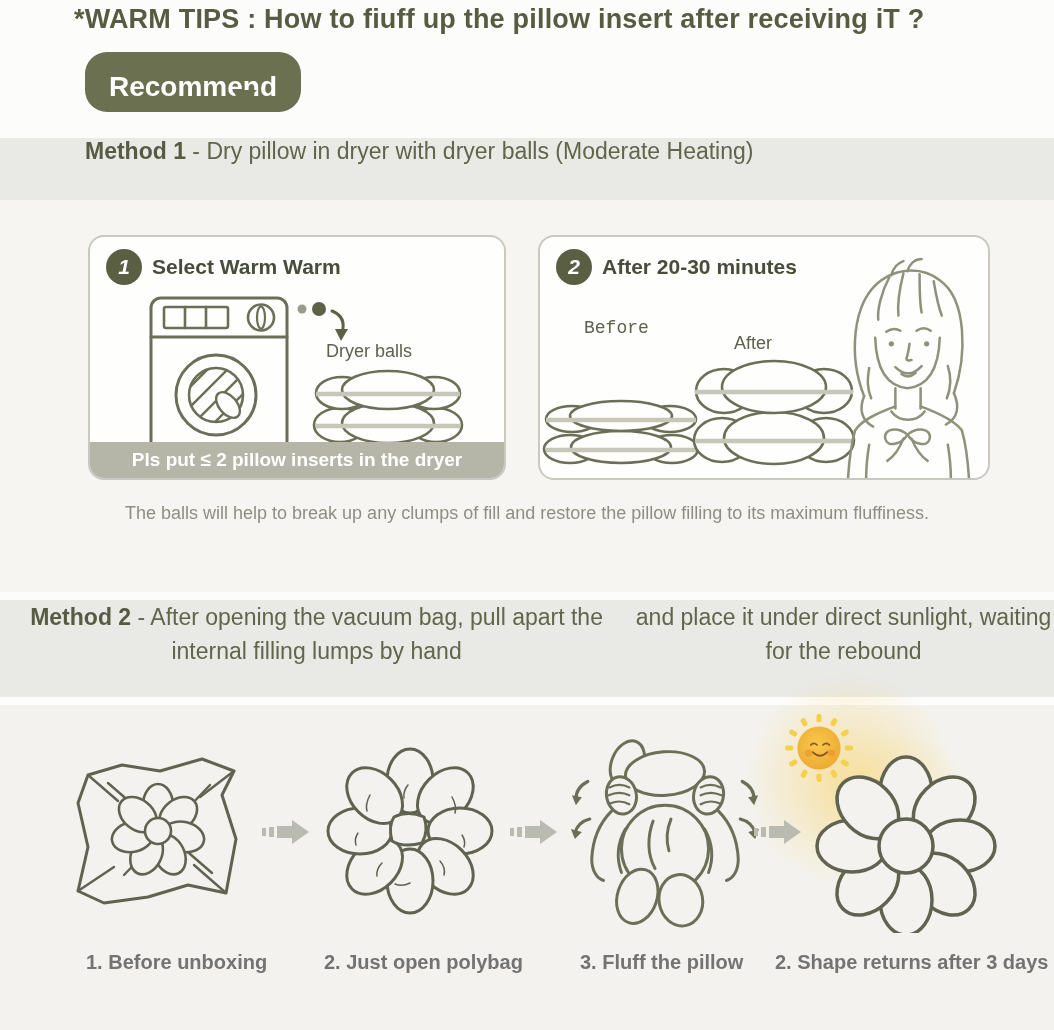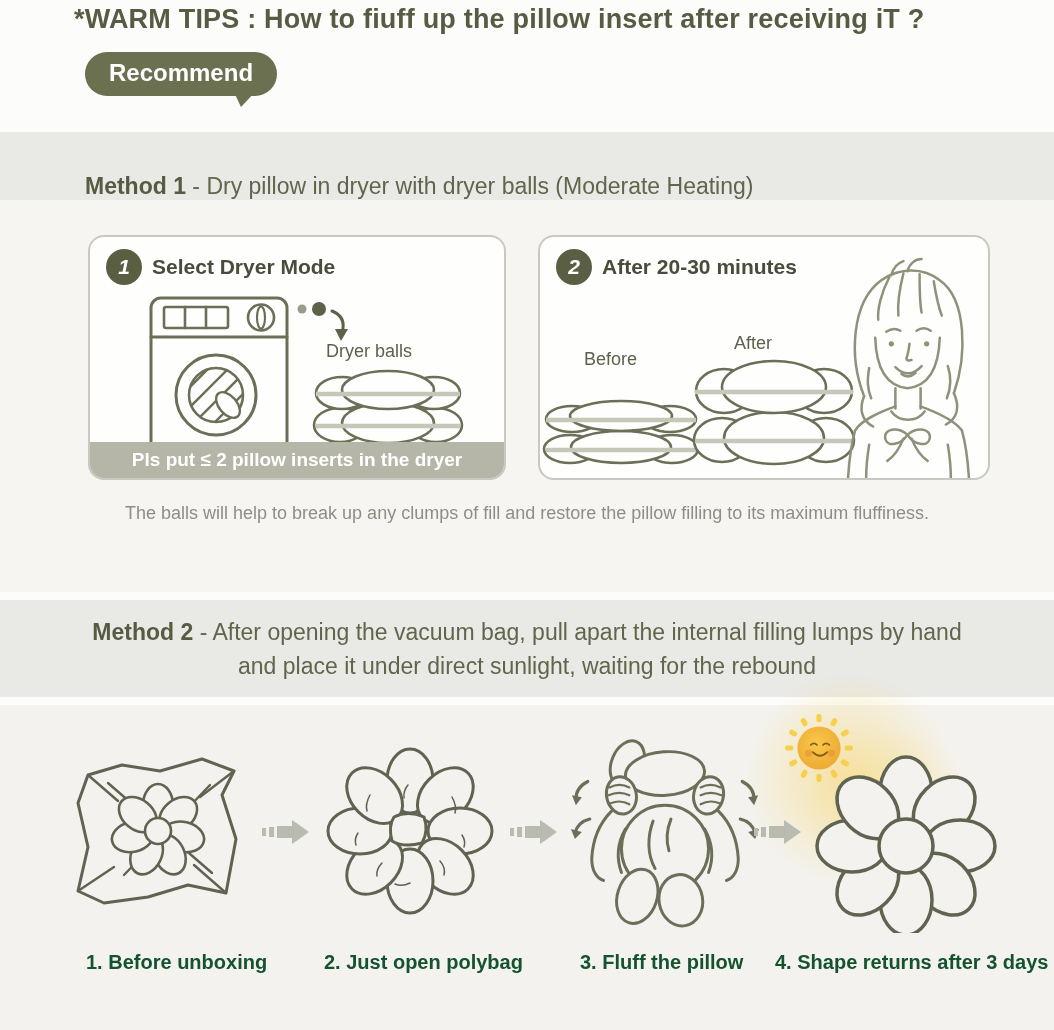--- a/index.html
+++ b/index.html
@@ -2,30 +2,30 @@
 <html><head>
 <meta charset="utf-8">
 <style>
   html,body{margin:0;padding:0;background:#fcfcfb;}
   #page{position:relative;width:1054px;height:1030px;background:#fcfcfb;overflow:hidden;
         font-family:"Liberation Sans","DejaVu Sans",sans-serif;}
   .abs{position:absolute;}
 
   
   .main-title{left:74px;top:4px;font-size:27px;font-weight:bold;color:#565b42;letter-spacing:.2px;}
-  .recommend{left:85px;top:52px;background:#6b7050;color:#fff;font-size:24px;font-weight:bold;
-             padding:7px 24px 9px 24px;border-radius:22px;}
+  .recommend{left:85px;top:52px;background:#6b7050;color:#fff;font-size:28px;font-weight:bold;
+             padding:19px 24px 9px 24px;border-radius:22px;}
   .recommend-tail{left:233px;top:90px;}
 
   
   .band{left:0;width:1054px;background:#e9e9e5;color:#61654b;font-size:23px;}
   .band b{color:#565b42;}
-  .band1{top:132px;height:68px;display:flex;align-items:flex-end;padding-left:85px;box-sizing:border-box;}
+  .band1{top:138px;height:68px;display:flex;align-items:flex-start;padding-left:85px;box-sizing:border-box;}
   .panel1{top:200px;height:392px;left:0;width:1054px;background:#f6f5f2;}
-  .band2{top:600px;height:97px;display:flex;flex-direction:column;justify-content:center;
+  .band2{top:600px;height:97px;display:flex;flex-direction:row;justify-content:center;
          text-align:center;line-height:34px;}
   .panel2{top:705px;height:325px;left:0;width:1054px;background:#f3f2ee;}
 
   
   .stepbox{position:absolute;top:35px;height:245px;background:#fefefd;border:2px solid #c9c9c1;
            border-radius:16px;overflow:hidden;box-sizing:border-box;}
   .box1{left:88px;width:418px;}
   .box2{left:538px;width:452px;}
   .numbadge{position:absolute;left:16px;top:12px;width:36px;height:36px;border-radius:50%;
             background:#5a5f43;color:#fff;font-size:21px;font-weight:bold;font-style:italic;
@@ -33,21 +33,21 @@
   .boxtitle{position:absolute;left:62px;top:18px;font-size:21px;font-weight:bold;color:#474c3b;}
   .small-label{position:absolute;font-size:18px;color:#5d614e;}
   .note-band{position:absolute;left:0;right:0;bottom:0;height:36px;background:#b5b6a7;color:#fff;
              font-size:19px;font-weight:bold;display:flex;align-items:center;justify-content:center;z-index:5;}
 
   
   .tip{top:498px;left:0;width:1054px;text-align:center;color:#8e8e83;font-size:18px;line-height:30px;}
   .tip svg{vertical-align:-4px;margin-right:4px;}
 
   
-  .caption{position:absolute;top:246px;font-size:20px;font-weight:bold;color:#14532d;}
+  .caption{position:absolute;top:246px;font-size:20px;font-weight:bold;color:#737373;}
   .glow{position:absolute;border-radius:50%;pointer-events:none;}
   .glow1{left:730px;top:-35px;width:240px;height:220px;
          background:radial-gradient(circle,rgba(249,211,100,.55) 0%,rgba(249,211,100,0) 65%);}
   .glow2{left:795px;top:30px;width:190px;height:150px;
          background:radial-gradient(circle,rgba(249,219,130,.35) 0%,rgba(249,219,130,0) 70%);}
 </style>
 </head>
 <body>
 
 <div id="page">
@@ -62,21 +62,21 @@
   </svg>
 
   <div class="abs band band1">
     <span><b>Method 1</b><span> - Dry pillow in dryer with dryer balls (Moderate Heating)</span></span>
   </div>
 
   <div class="abs panel1">
 
     <div class="stepbox box1">
       <div class="numbadge">1</div>
-      <div class="boxtitle">Select Dryer Mode</div>
+      <div class="boxtitle">Select Warm Warm</div>
 
       <svg class="abs" style="left:58px;top:58px;" width="142" height="154" viewBox="0 0 142 154" fill="none" stroke="#6b6f57" stroke-width="3" stroke-linecap="round">
         <defs>
             <clipPath id="drumclip">
               <circle cx="68" cy="100" r="27"></circle>
             </clipPath>
           </defs>
         <rect x="3" y="3" width="136" height="162" rx="10"></rect>
         <line x1="3" y1="42" x2="139" y2="42"></line>
         <rect x="16" y="12" width="64" height="21" rx="2" stroke-width="2.6"></rect>
@@ -119,21 +119,21 @@
 
       <div class="note-band">
         <span>Pls put ≤ 2 pillow inserts in the dryer</span>
       </div>
     </div>
 
     <div class="stepbox box2">
       <div class="numbadge">2</div>
       <div class="boxtitle">After 20-30 minutes</div>
 
-      <div class="small-label" style="left:44px;top:112px;">Before</div>
+      <div class="small-label" style="left:44px;top:81px;font-family:Liberation Mono, monospace;">Before</div>
       <div class="small-label" style="left:194px;top:96px;">After</div>
 
       <svg class="abs" style="left:2px;top:152px;" width="158" height="84" viewBox="0 0 158 84">
         <g stroke="#6b6f57" stroke-width="2.6" fill="#fefefd">
           <ellipse cx="28" cy="60" rx="26" ry="14"></ellipse>
             <ellipse cx="130" cy="60" rx="26" ry="14"></ellipse>
           <ellipse cx="79" cy="58" rx="50" ry="16"></ellipse>
           <line x1="4" y1="61" x2="154" y2="61" stroke="#c6c7b8" stroke-width="4.5"></line>
           <ellipse cx="30" cy="30" rx="26" ry="13"></ellipse>
             <ellipse cx="128" cy="30" rx="26" ry="13"></ellipse>
@@ -348,16 +348,16 @@
         <ellipse transform="rotate(225 91 97)" cx="91" cy="43" rx="26" ry="35"></ellipse>
         <ellipse transform="rotate(270 91 97)" cx="91" cy="43" rx="26" ry="35"></ellipse>
         <ellipse transform="rotate(315 91 97)" cx="91" cy="43" rx="26" ry="35"></ellipse>
         <circle cx="91" cy="97" r="27"></circle>
       </g>
     </svg>
 
     <div class="caption" style="left:86px;">1. Before unboxing</div>
     <div class="caption" style="left:324px;">2. Just open polybag</div>
     <div class="caption" style="left:580px;text-align:right;">3. Fluff the pillow</div>
-    <div class="caption" style="left:775px;">4. Shape returns after 3 days</div>
+    <div class="caption" style="left:775px;">2. Shape returns after 3 days</div>
   </div>
 
 </div>
 
 </body></html>

